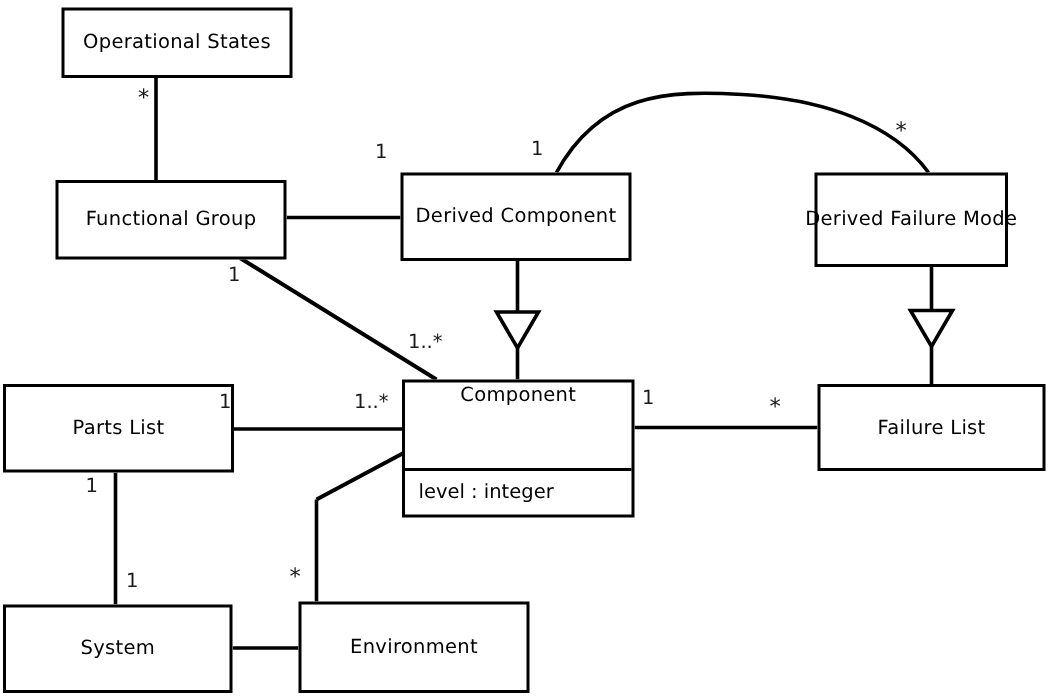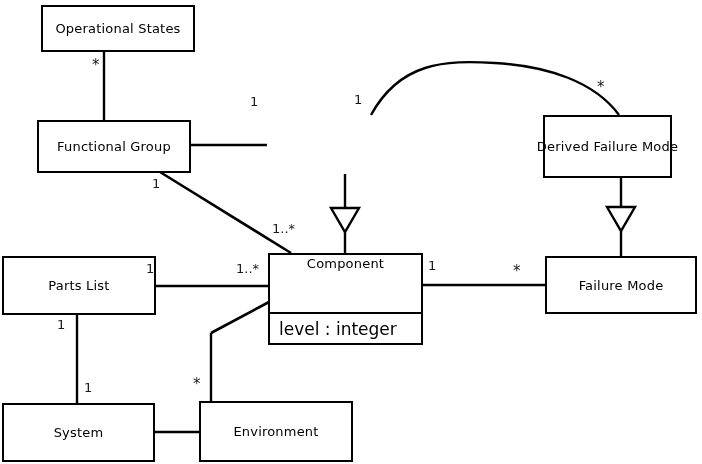--- a/index.html
+++ b/index.html
@@ -42,21 +42,21 @@
     color: #000000;
     letter-spacing: 0.2px;
     white-space: nowrap;
   }
   .uml-attrs {
     border-top: 2px solid #000000;
     display: flex;
     align-items: center;
     padding-left: 9px;
     height: 29px;
-    font-size: 17px;
+    font-size: 13px;
     color: #000000;
     white-space: nowrap;
   }
   .mult-label {
     position: absolute;
     font-size: 13px;
     color: #1a1a1a;
     white-space: nowrap;
     line-height: 1;
   }
@@ -101,36 +101,39 @@
   </svg>
 
   <div class="uml-class" style="left:41px; top:5px; width:154px; height:47px;">
     <div class="uml-name">Operational States</div>
   </div>
 
   <div class="uml-class" style="left:37px; top:120px; width:154px; height:53px;justify-content:center;">
     <div class="uml-name">Functional Group</div>
   </div>
 
+  <div class="uml-class" style="left:267px; top:115px; width:154px; height:59px;">
+    <div class="uml-name">Derived Component</div>
+  </div>
 
   <div class="uml-class" style="left:543px; top:115px; width:129px; height:63px;">
     <div class="uml-name">Derived Failure Mode</div>
   </div>
 
   <div class="uml-class" style="left:2px; top:256px; width:154px; height:59px;">
     <div class="uml-name">Parts List</div>
   </div>
 
   <div class="uml-class" style="left:268px; top:253px; width:155px; height:92px;gap:40px;">
     <div class="uml-name">Component</div>
     <div class="uml-attrs">level : integer</div>
   </div>
 
   <div class="uml-class" style="left:545px; top:256px; width:152px; height:58px;">
-    <div class="uml-name">Failure Mode</div>
+    <div class="uml-name">Failure List</div>
   </div>
 
   <div class="uml-class" style="left:2px; top:403px; width:153px; height:59px;text-align:center;">
     <div class="uml-name">System</div>
   </div>
 
   <div class="uml-class" style="left:199px; top:401px; width:154px; height:61px;">
     <div class="uml-name">Environment</div>
   </div>
 

